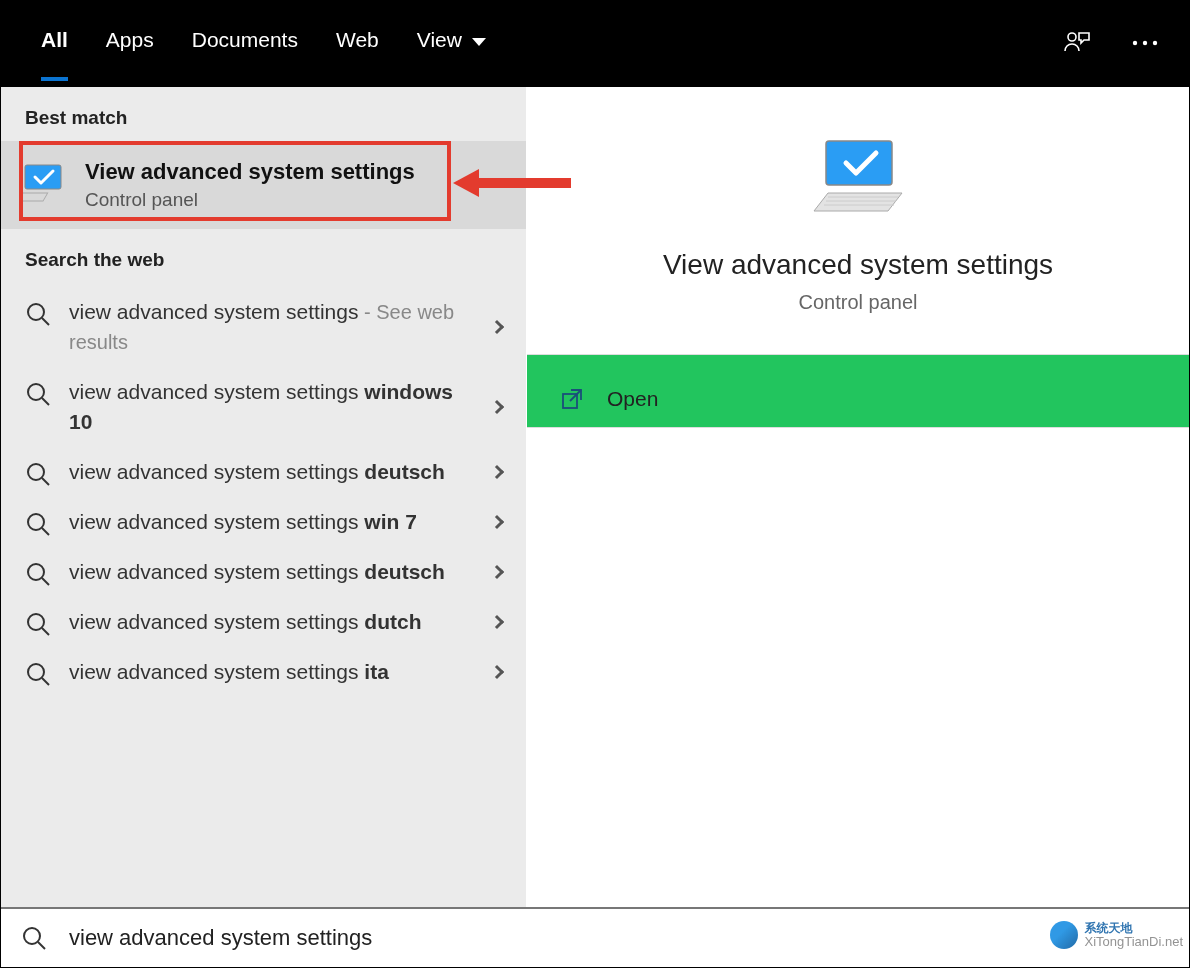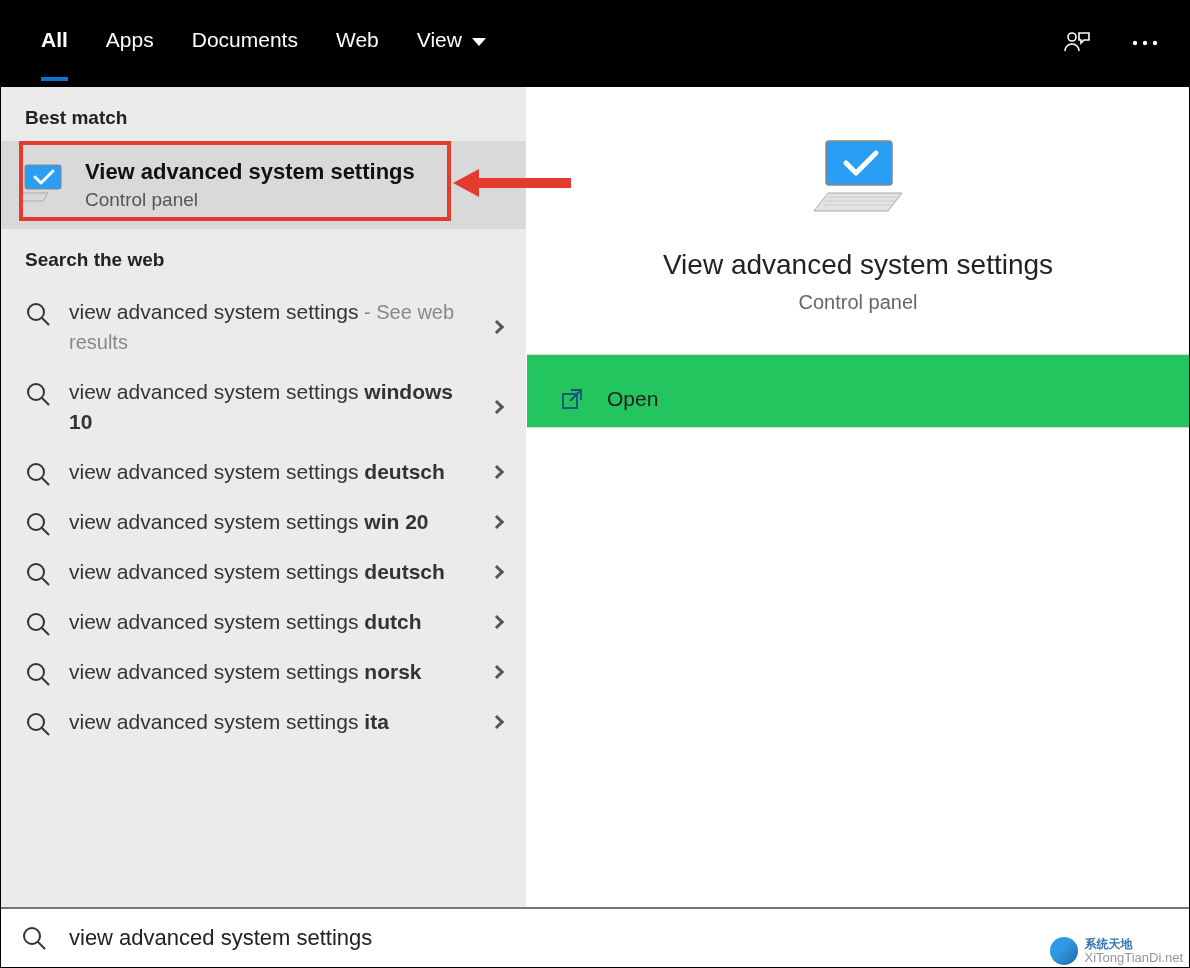--- a/index.html
+++ b/index.html
@@ -50,21 +50,21 @@
 
   
   .big-pc { display:inline-block; }
 
   
   .searchbar { position:absolute; left:0; right:0; bottom:0; height:60px; background:#fff; border-top:2px solid #777; display:flex; align-items:center; padding:0 20px; gap:20px; }
   .searchbar .search-ico { margin-top:0; }
   .searchbar input { border:none; outline:none; font-size:22px; flex:1; background:transparent; color:#222;}
 
   
-  .watermark { position:absolute; right:6px; bottom:2px; display:flex; align-items:center; gap:6px; opacity:0.9;}
+  .watermark { position:absolute; right:6px; bottom:18px; display:flex; align-items:center; gap:6px; opacity:0.9;}
   .watermark .globe { width:28px; height:28px; border-radius:50%; background:linear-gradient(135deg,#1a8fe3 40%,#0a5a9c 100%); position:relative; }
   .watermark .txt { font-size:12px; color:#1a66a8; font-weight:700; line-height:12px; }
   .watermark .sub { font-size:13px; color:#888; }
 </style>
 </head>
 <body>
 
 <div class="root">
 
   <div class="topbar">
@@ -140,45 +140,37 @@
                 <line x1="17" y1="17" x2="24" y2="24"></line>
               </svg></span>
             <div class="web-text"><span>view advanced system settings </span><span class="bold">deutsch</span><span class="suffix"></span></div>
             <span class="chev-right"></span>
           </div>
           <div class="web-item">
             <span class="search-ico"><svg width="26" height="26" viewBox="0 0 26 26" fill="none" stroke="#333" stroke-width="2">
                 <circle cx="11" cy="11" r="8"></circle>
                 <line x1="17" y1="17" x2="24" y2="24"></line>
               </svg></span>
-            <div class="web-text"><span>view advanced system settings </span><span class="bold">win 20</span><span class="suffix"></span></div>
+            <div class="web-text"><span>view advanced system settings </span><span class="bold">win 7</span><span class="suffix"></span></div>
             <span class="chev-right"></span>
           </div>
           <div class="web-item">
             <span class="search-ico"><svg width="26" height="26" viewBox="0 0 26 26" fill="none" stroke="#333" stroke-width="2">
                 <circle cx="11" cy="11" r="8"></circle>
                 <line x1="17" y1="17" x2="24" y2="24"></line>
               </svg></span>
             <div class="web-text"><span>view advanced system settings </span><span class="bold">deutsch</span><span class="suffix"></span></div>
             <span class="chev-right"></span>
           </div>
           <div class="web-item">
             <span class="search-ico"><svg width="26" height="26" viewBox="0 0 26 26" fill="none" stroke="#333" stroke-width="2">
                 <circle cx="11" cy="11" r="8"></circle>
                 <line x1="17" y1="17" x2="24" y2="24"></line>
               </svg></span>
             <div class="web-text"><span>view advanced system settings </span><span class="bold">dutch</span><span class="suffix"></span></div>
-            <span class="chev-right"></span>
-          </div>
-          <div class="web-item">
-            <span class="search-ico"><svg width="26" height="26" viewBox="0 0 26 26" fill="none" stroke="#333" stroke-width="2">
-                <circle cx="11" cy="11" r="8"></circle>
-                <line x1="17" y1="17" x2="24" y2="24"></line>
-              </svg></span>
-            <div class="web-text"><span>view advanced system settings </span><span class="bold">norsk</span><span class="suffix"></span></div>
             <span class="chev-right"></span>
           </div>
           <div class="web-item">
             <span class="search-ico"><svg width="26" height="26" viewBox="0 0 26 26" fill="none" stroke="#333" stroke-width="2">
                 <circle cx="11" cy="11" r="8"></circle>
                 <line x1="17" y1="17" x2="24" y2="24"></line>
               </svg></span>
             <div class="web-text"><span>view advanced system settings </span><span class="bold">ita</span><span class="suffix"></span></div>
             <span class="chev-right"></span>
           </div>

